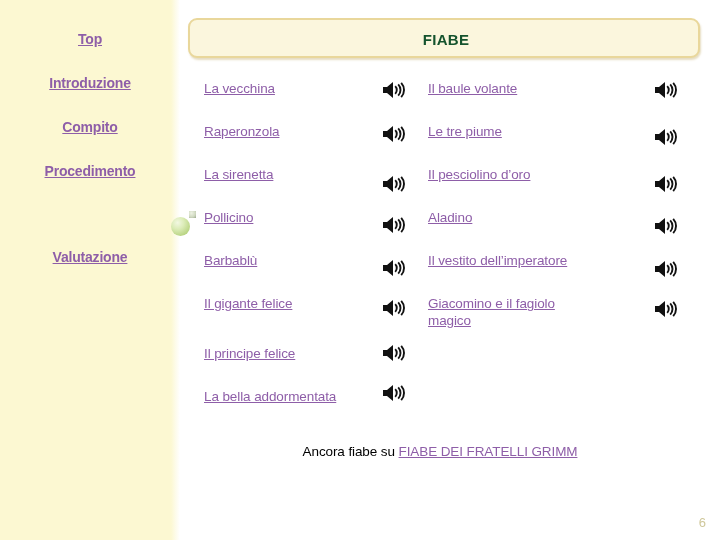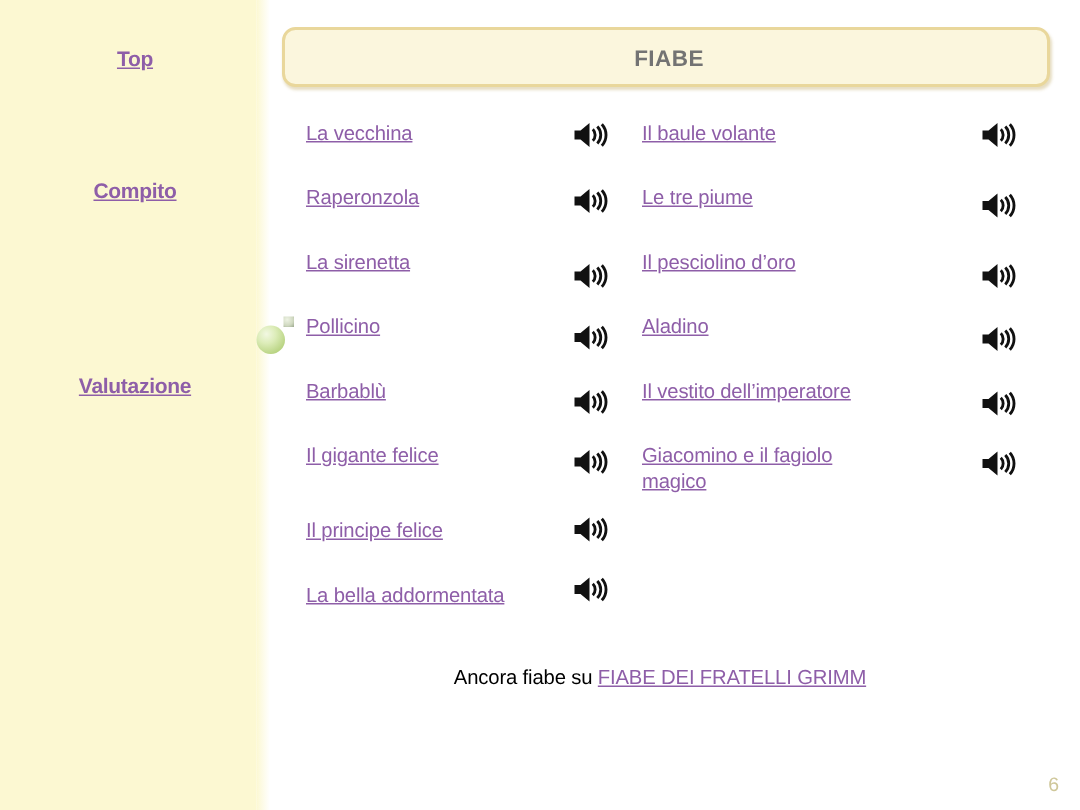--- a/index.html
+++ b/index.html
@@ -72,21 +72,21 @@
   #title-text {
     position: absolute;
     left: 0;
     top: 0;
     width: 512px;
     height: 40px;
     line-height: 40px;
     text-align: center;
     font-size: 15px;
     font-weight: bold;
-    color: #737373;
+    color: #14532d;
     letter-spacing: 0.3px;
   }
   .story-link {
     position: absolute;
     left: 0;
     top: 0;
     color: #8e5ea8;
     text-decoration: underline;
     font-size: 13.5px;
     line-height: 17px;
@@ -156,21 +156,23 @@
   }
 </style>
 </head>
 <body>
 
 <div id="sidebar"></div>
 <div id="sidebar-edge"></div>
 
 <div id="nav-list">
     <div class="nav-item" style="top: 31px; font-size: 14px;"><span>Top</span></div>
+    <div class="nav-item" style="top: 75px; font-size: 14px;"><span>Introduzione</span></div>
     <div class="nav-item" style="top: 119px; font-size: 14px; text-align: center;"><span>Compito</span></div>
+    <div class="nav-item" style="top: 163px; font-size: 14px;"><span>Procedimento</span></div>
     <div class="nav-item" style="top: 249px; font-size: 14px;"><span>Valutazione</span></div>
   </div>
 
 <div id="green-bullet"></div>
 <div id="green-bullet-dot"></div>
 
 <div id="title-box">
   <div id="title-text">FIABE</div>
 </div>
 

